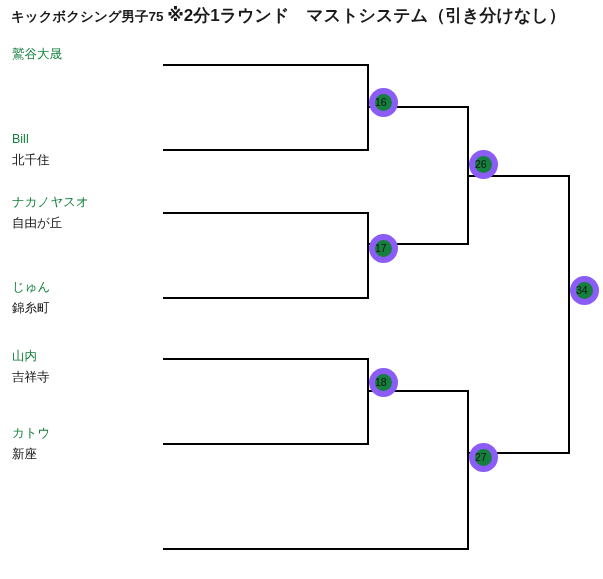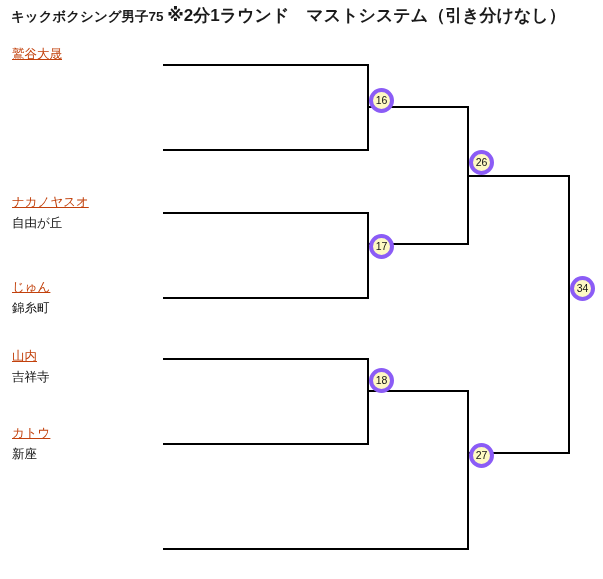--- a/index.html
+++ b/index.html
@@ -34,63 +34,66 @@
   .entrant {
     position: absolute;
     left: 12px;
     width: 150px;
     font-size: 12.5px;
     line-height: 21px;
     white-space: nowrap;
   }
   .entrant .ename {
     display: block;
-    color: #c2410c;
-    text-decoration: underline;
+    color: #15803d;
   }
   .entrant .eclub {
     display: block;
     color: #111111;
   }
   .hline {
     position: absolute;
     height: 0;
     border-top: 2px solid #000000;
   }
   .vline {
     position: absolute;
     width: 0;
     border-left: 2px solid #000000;
   }
   .matchnum {
     position: absolute;
     width: 17px;
     height: 17px;
     border-radius: 50%;
-    border: 4px solid #8b5cf6;
-    background: #fef9c3;
+    border: 6px solid #8b5cf6;
+    background: #15803d;
     color: #111111;
     font-size: 10.5px;
     line-height: 16px;
-    text-align: center;
+    text-align: left;
     font-family: "Liberation Sans", "DejaVu Sans", sans-serif;
   }
 </style>
 </head>
 <body>
 
 <div id="screen">
 
   <div class="title">
     <span>キックボクシング男子75</span>
     <span class="sub">※2分1ラウンド　マストシステム（引き分けなし）</span>
   </div>
 
   <div class="entrant" style="top:44px;">
     <span class="ename">鷲谷大晟</span>
+  </div>
+  <div class="entrant" style="top:129px;">
+    <span class="ename">Bill</span>
+    <span class="eclub">北千住</span>
   </div>
   <div class="entrant" style="top:192px;">
     <span class="ename">ナカノヤスオ</span>
     <span class="eclub">自由が丘</span>
   </div>
   <div class="entrant" style="top:277px;">
     <span class="ename">じゅん</span>
     <span class="eclub">錦糸町</span>
   </div>
   <div class="entrant" style="top:338px;margin-top:8px;">

